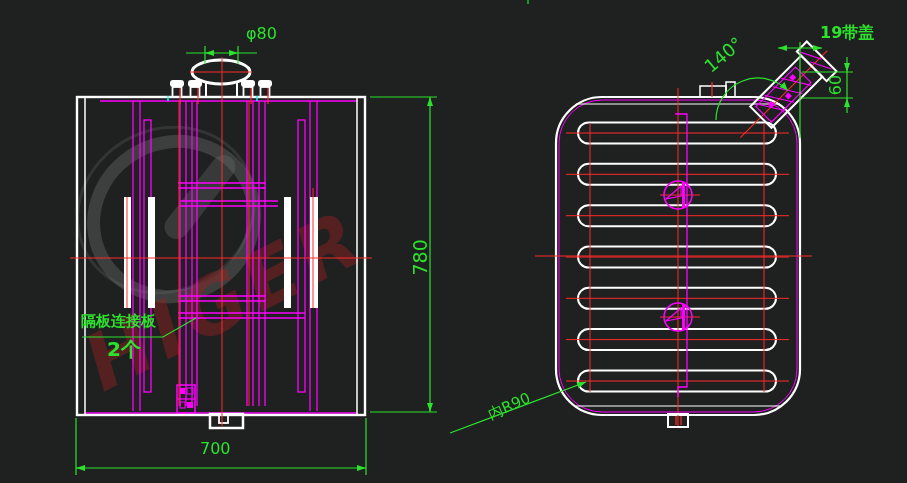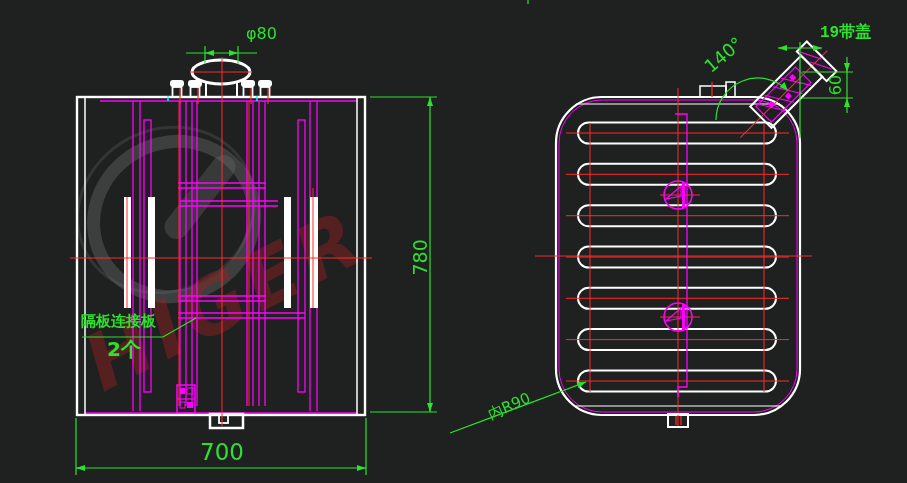--- a/index.html
+++ b/index.html
@@ -246,20 +246,20 @@
         <polygon points="847,98 844,107 850,107" stroke="none"></polygon>
 
         <line x1="450" y1="433" x2="586" y2="382" fill="none"></line>
         <polygon points="586,382 578.7,388.2 576.5,382.2" stroke="none"></polygon>
       </g>
     </g>
   </svg>
 
   <div class="lbl" style="left:246px;top:26px;font-size:16px;">φ80</div>
   <div class="lbl" style="left:402px;top:248px;width:36px;text-align:center;font-size:19px;transform:rotate(-90deg);">780</div>
-  <div class="lbl" style="left:200px;top:441px;font-size:23px;text-align:center;">700</div>
+  <div class="lbl" style="left:200px;top:441px;font-size:16px;text-align:center;">700</div>
   <div class="lbl" style="left:81px;top:314px;font-size:15px;font-weight:bold;">隔板连接板</div>
   <div class="lbl" style="left:107px;top:339px;font-size:20px;font-weight:bold;">2个</div>
   <div class="lbl" style="left:702px;top:46px;font-size:18px;transform:rotate(-40deg);">140°</div>
-  <div class="lbl" style="left:820px;top:25px;font-size:16px;font-weight:bold;font-family:Liberation Mono, monospace;">19带盖</div>
+  <div class="lbl" style="left:820px;top:25px;font-size:16px;font-weight:bold;">19带盖</div>
   <div class="lbl" style="left:826px;top:77px;font-size:16px;transform:rotate(-90deg);">60</div>
   <div class="lbl" style="left:487px;top:399px;font-size:15px;transform:rotate(-24deg);">内R90</div>
 </div>
 
 </body></html>

